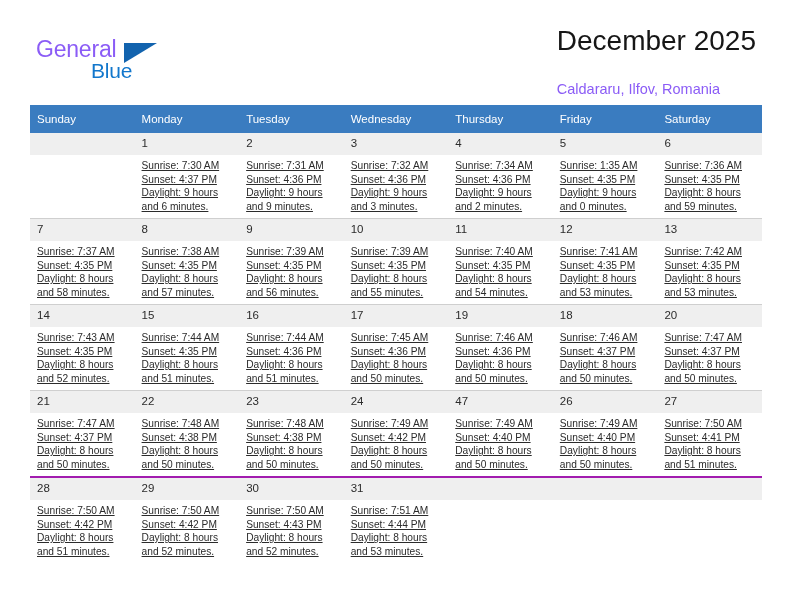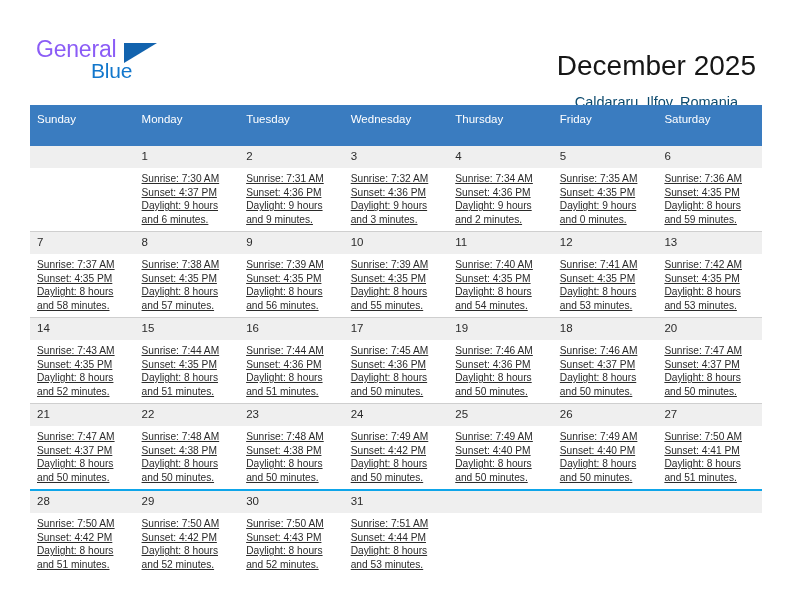--- a/index.html
+++ b/index.html
@@ -60,70 +60,70 @@
     left: 55px;
     top: 23px;
     font-size: 21px;
     letter-spacing: -0.2px;
     color: #1277cc;
     font-family: "Liberation Sans", sans-serif;
   }
   .title-block {
     position: absolute;
     right: 36px;
-    top: 49px;
-    text-align: center;
+    top: 24px;
+    text-align: left;
   }
   .month-title {
     font-size: 28px;
     font-weight: normal;
     color: #161616;
     line-height: 34px;
     white-space: nowrap;
   }
   .location {
     font-size: 14.5px;
-    color: #0c4a6e;
+    color: #8b5cf6;
     line-height: 22px;
-    margin-top: 8px;
+    margin-top: 20px;
     white-space: nowrap;
   }
 
   
   .calendar {
     position: absolute;
     left: 30px;
     top: 105px;
     width: 732px;
     border-collapse: collapse;
     table-layout: fixed;
   }
   .calendar th {
     background: #3a7cc0;
     color: #ffffff;
     font-size: 11.5px;
     font-weight: normal;
     text-align: left;
-    padding: 5px 0 18px 7px;
+    padding: 5px 0 5px 7px;
     height: 18px;
     line-height: 14px;
   }
   .calendar td {
     vertical-align: top;
     padding: 0;
     width: 104.57px;
   }
   .week-row td {
     border-top: 1px solid #cfcfcf;
   }
   .week-row.first-week td {
     border-top: none;
   }
   .week-row.last-week td {
-    border-top: 2px solid #0ea5e9;
+    border-top: 2px solid #a21caf;
   }
   .cell {
     height: 85px;
     box-sizing: border-box;
     padding: 0;
   }
   .daynum {
     background: #efefef;
     font-size: 11.5px;
     color: #2b2b2b;
@@ -226,21 +226,21 @@
                 <div>Sunset: 4:36 PM</div>
                 <div>Daylight: 9 hours</div>
                 <div>and 2 minutes.</div>
               </div>
             </div>
           </td>
           <td>
             <div class="cell">
               <div class="daynum">5</div>
               <div class="info">
-                <div>Sunrise: 7:35 AM</div>
+                <div>Sunrise: 1:35 AM</div>
                 <div>Sunset: 4:35 PM</div>
                 <div>Daylight: 9 hours</div>
                 <div>and 0 minutes.</div>
               </div>
             </div>
           </td>
           <td>
             <div class="cell">
               <div class="daynum">6</div>
               <div class="info">
@@ -450,21 +450,21 @@
               <div class="info">
                 <div>Sunrise: 7:49 AM</div>
                 <div>Sunset: 4:42 PM</div>
                 <div>Daylight: 8 hours</div>
                 <div>and 50 minutes.</div>
               </div>
             </div>
           </td>
           <td>
             <div class="cell">
-              <div class="daynum">25</div>
+              <div class="daynum">47</div>
               <div class="info">
                 <div>Sunrise: 7:49 AM</div>
                 <div>Sunset: 4:40 PM</div>
                 <div>Daylight: 8 hours</div>
                 <div>and 50 minutes.</div>
               </div>
             </div>
           </td>
           <td>
             <div class="cell">

